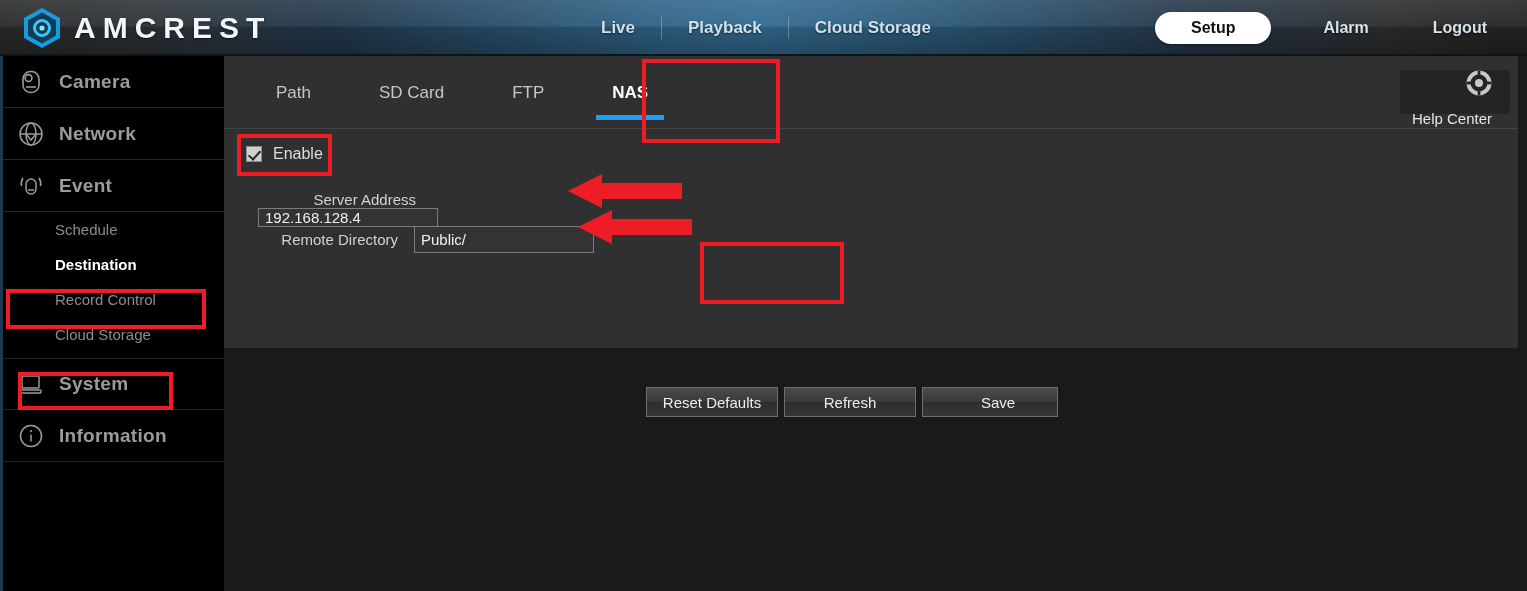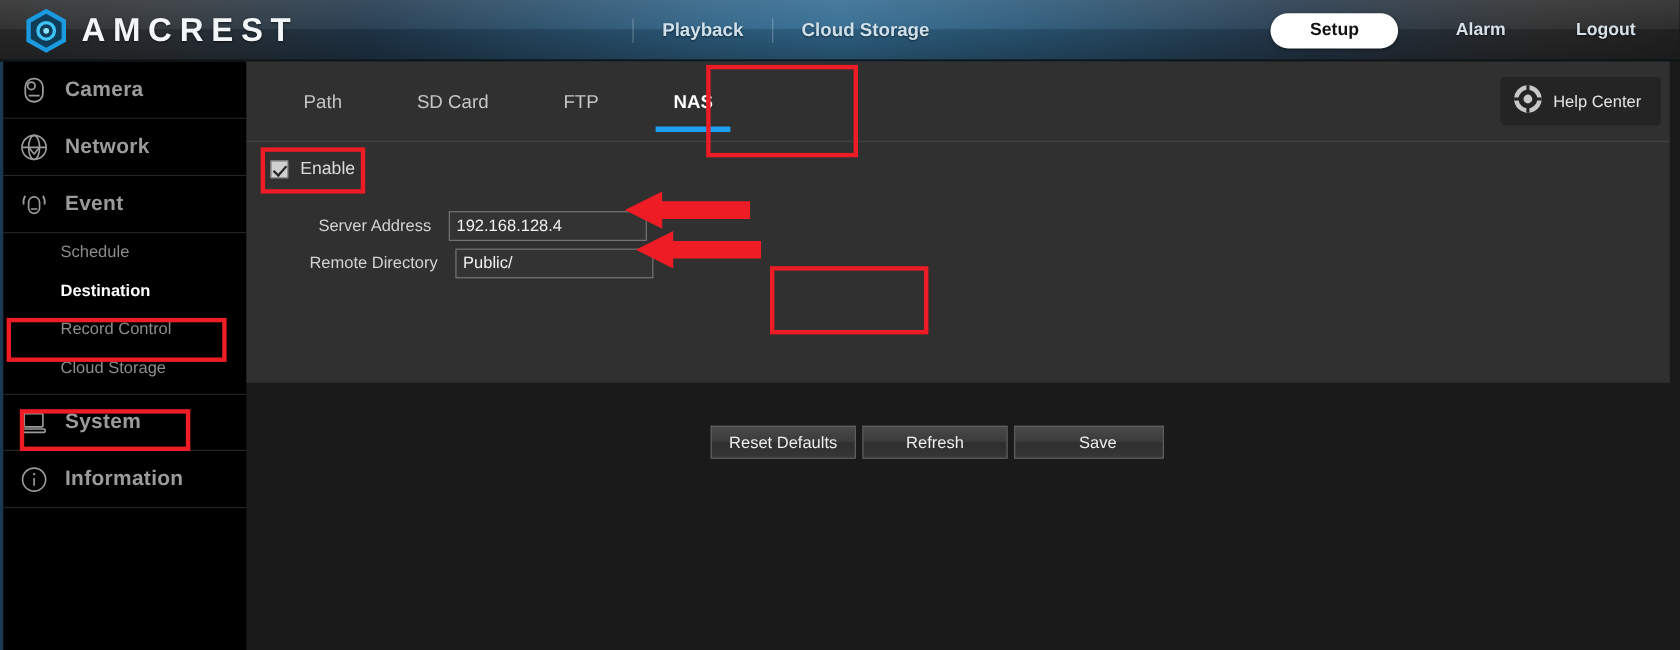--- a/index.html
+++ b/index.html
@@ -121,23 +121,24 @@
     padding: 0 34px; font-size: 17px; color: #c6c6c6; cursor: pointer;
     text-align: center; min-width: 96px;
   }
   .tab.active { color: #ffffff; font-weight: bold; }
   .tab.active .underline {
     position: absolute; left: 50%; transform: translateX(-50%);
     bottom: 9px; width: 68px; height: 5px; background: #1f9ff0;
   }
   .help-btn {
     position: absolute; right: 8px; top: 14px;
-    height: 44px; display: flex; align-items: center; gap: 10px;
+    height: 44px; display: flex; align-items: flex-end; gap: 10px;
     background: #242424; border-radius: 4px; padding: 0 18px 0 12px;
     cursor: pointer;
+    flex-direction: column;
   }
   .help-btn .hlbl { color: #e4e4e4; font-size: 15px; }
 
   .form {
     position: relative; padding: 0;
   }
   .row-enable {
     position: absolute; left: 22px; top: 16px;
     display: flex; align-items: center; gap: 11px;
   }
@@ -196,20 +197,21 @@
           <polygon points="20,1 38,11 38,31 20,41 2,31 2,11" fill="#1b9ae0"></polygon>
           <polygon points="20,5.5 34,13.5 34,28.5 20,36.5 6,28.5 6,13.5" fill="#0f3c56"></polygon>
           <circle cx="20" cy="21" r="7.5" fill="none" stroke="#3fc4f5" stroke-width="3"></circle>
           <circle cx="20" cy="21" r="2.6" fill="#8fe4ff"></circle>
         </svg>
       </span>
       <span class="logo-text">AMCREST</span>
     </div>
 
     <div class="nav-center">
+      <div class="nav-item">Live</div>
       <div class="nav-sep"></div>
       <div class="nav-item">Playback</div>
       <div class="nav-sep"></div>
       <div class="nav-item">Cloud Storage</div>
     </div>
 
     <div class="nav-right">
       <div class="pill-setup">Setup</div>
       <div class="nav-right-item">Alarm</div>
       <div class="nav-right-item">Logout</div>
@@ -307,21 +309,21 @@
       </div>
     </div>
 
     <div class="form">
 
       <div class="row-enable">
         <span class="cb"></span>
         <span class="enable-lbl">Enable</span>
       </div>
 
-      <div class="frow" style="left:16px; top:62px;">
+      <div class="frow" style="left:34px; top:62px;flex-direction:column;">
         <span class="flabel">Server Address</span>
         <input class="finput" value="192.168.128.4" style="">
       </div>
 
       <div class="frow" style="left:22px; top:96px;">
         <span class="flabel">Remote Directory</span>
         <input class="finput" value="Public/" style="">
       </div>
 
       <div class="btnrow">

